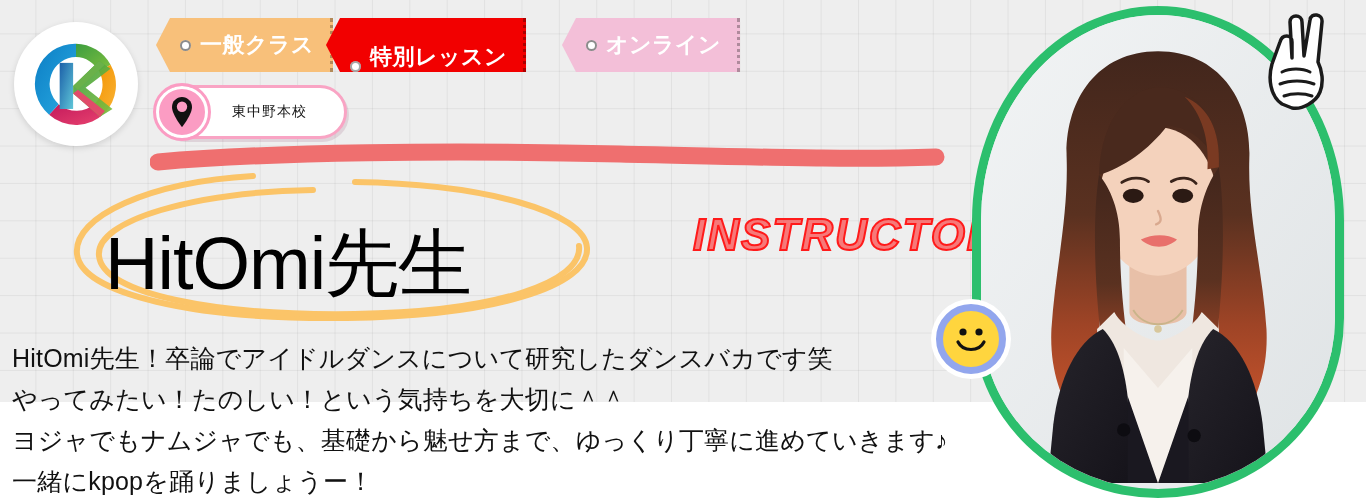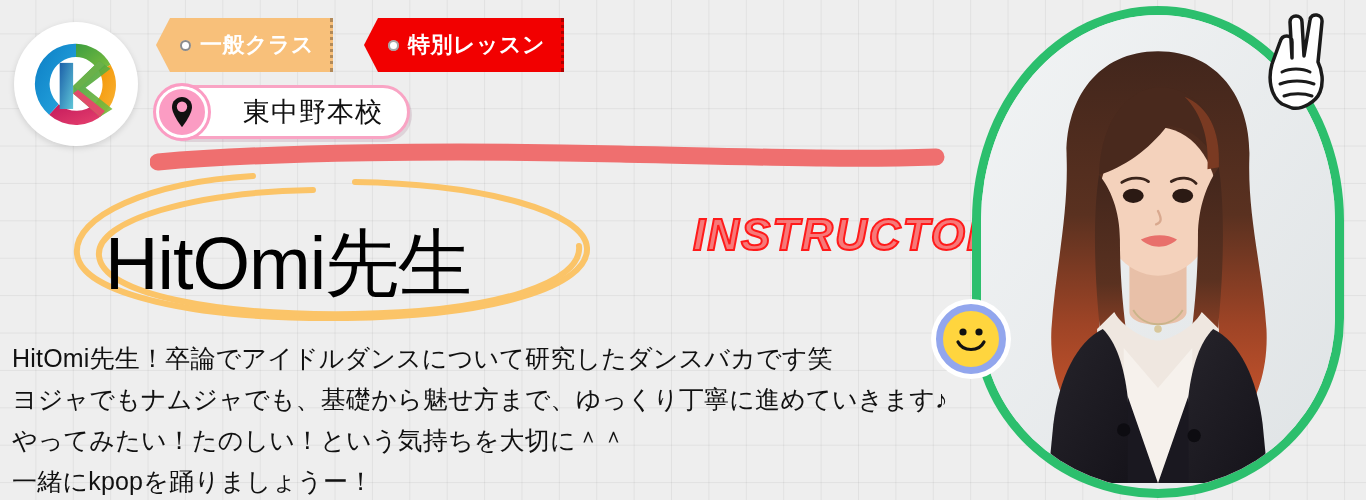--- a/index.html
+++ b/index.html
@@ -1,21 +1,21 @@
 <!DOCTYPE html>
 <html><head>
 <meta charset="utf-8">
 <style>
   * { margin:0; padding:0; box-sizing:border-box; }
   html, body {
     width:1366px; height:500px; overflow:hidden;
     font-family:"Liberation Sans", sans-serif;
   }
   #stage {
-    position:relative; width:1366px; height:500px;
+    position:relative; width:1366px; height:402px;
     background-color:#eeeeee;
     background-image:
       linear-gradient(to right, rgba(0,0,0,0.055) 1px, transparent 1px),
       linear-gradient(to bottom, rgba(0,0,0,0.055) 1px, transparent 1px);
     background-size:37.4px 37.4px;
     background-position:-2px -4px;
   }
 
   
   #logo {
@@ -40,23 +40,24 @@
     width:11px; height:11px; border-radius:50%;
     background:#fff; box-shadow:inset 0 0 0 2px rgba(0,0,0,.45);
     flex:none;
   }
   #tag-general {
     left:156px; top:18px; background:#F8C07A;
     clip-path:polygon(14px 0, 100% 0, 100% 100%, 14px 100%, 0 50%);
     padding-left:24px;
   }
   #tag-special {
-    left:364px; top:18px; background:#F20000;
+    left:326px; top:18px; background:#F20000;
     clip-path:polygon(14px 0, 100% 0, 100% 100%, 14px 100%, 0 50%);
     padding-left:24px;
+    align-items:flex-end;
   }
   #tag-online {
     left:562px; top:18px; background:#F3BFD8;
     clip-path:polygon(14px 0, 100% 0, 100% 100%, 14px 100%, 0 50%);
     padding-left:24px;
   }
   #tag-special .hole { box-shadow:inset 0 0 0 2px rgba(0,0,0,.35); }
 
   
   #location-pill {
@@ -68,21 +69,21 @@
     box-shadow:2px 3px 0 rgba(150,90,120,.18);
   }
   #location-pin-circle {
     width:52px; height:52px; border-radius:50%;
     background:#FB9CC3; border:3px solid #fff;
     outline:3px solid #FB9CC3;
     margin-left:-4px; flex:none;
     display:flex; align-items:center; justify-content:center;
   }
   #location-label {
-    margin-left:35px; font-size:27px; color:#111; font-weight:500;
+    margin-left:24px; font-size:14px; color:#111; font-weight:500;
     letter-spacing:1px;
   }
 
   
   #red-stroke { position:absolute; left:150px; top:140px; pointer-events:none; }
   #orange-ellipse { position:absolute; left:55px; top:168px; pointer-events:none; }
 
   
   #instructor-name {
     position:absolute; left:105px; top:215px;
@@ -171,20 +172,24 @@
   </div>
 
   <div class="tag" id="tag-general">
     <span class="hole"></span>
     <span>一般クラス</span>
   </div>
   <div class="tag" id="tag-special">
     <span class="hole"></span>
     <span>特別レッスン</span>
   </div>
+  <div class="tag" id="tag-online">
+    <span class="hole"></span>
+    <span>オンライン</span>
+  </div>
 
   <div id="location-pill">
     <div id="location-pin-circle">
       <svg width="26" height="32" viewBox="0 0 24 32">
         <path d="M12 1C6.5 1 2 5.4 2 10.9c0 7.6 10 20.1 10 20.1s10-12.5 10-20.1C22 5.4 17.5 1 12 1z" fill="#111"></path>
         <circle cx="12" cy="10.8" r="5.2" fill="#FB9CC3"></circle>
       </svg>
     </div>
     <span id="location-label">東中野本校</span>
   </div>
@@ -199,22 +204,22 @@
       <path d="M258 22 C140 24, 40 52, 44 88 C48 126, 160 148, 300 146 C442 144, 528 114, 524 78"></path>
     </g>
   </svg>
 
   <div id="instructor-name">HitOmi先生</div>
 
   <div id="instructor-word">INSTRUCTOR</div>
 
   <div id="description">
     <div>HitOmi先生！卒論でアイドルダンスについて研究したダンスバカです笑</div>
+    <div>やってみたい！たのしい！という気持ちを大切に＾＾</div>
     <div>ヨジャでもナムジャでも、基礎から魅せ方まで、ゆっくり丁寧に進めていきます♪</div>
-    <div>やってみたい！たのしい！という気持ちを大切に＾＾</div>
     <div>一緒にkpopを踊りましょうー！</div>
   </div>
 
   <div id="portrait-frame">
     <svg id="portrait-photo" viewBox="0 0 372 492" preserveAspectRatio="xMidYMid slice">
       <defs>
         <linearGradient id="bgw" x1="0" y1="0" x2="1" y2="1">
           <stop offset="0%" stop-color="#f2f4f5"></stop>
             <stop offset="100%" stop-color="#dfe3e5"></stop>
         </linearGradient>

